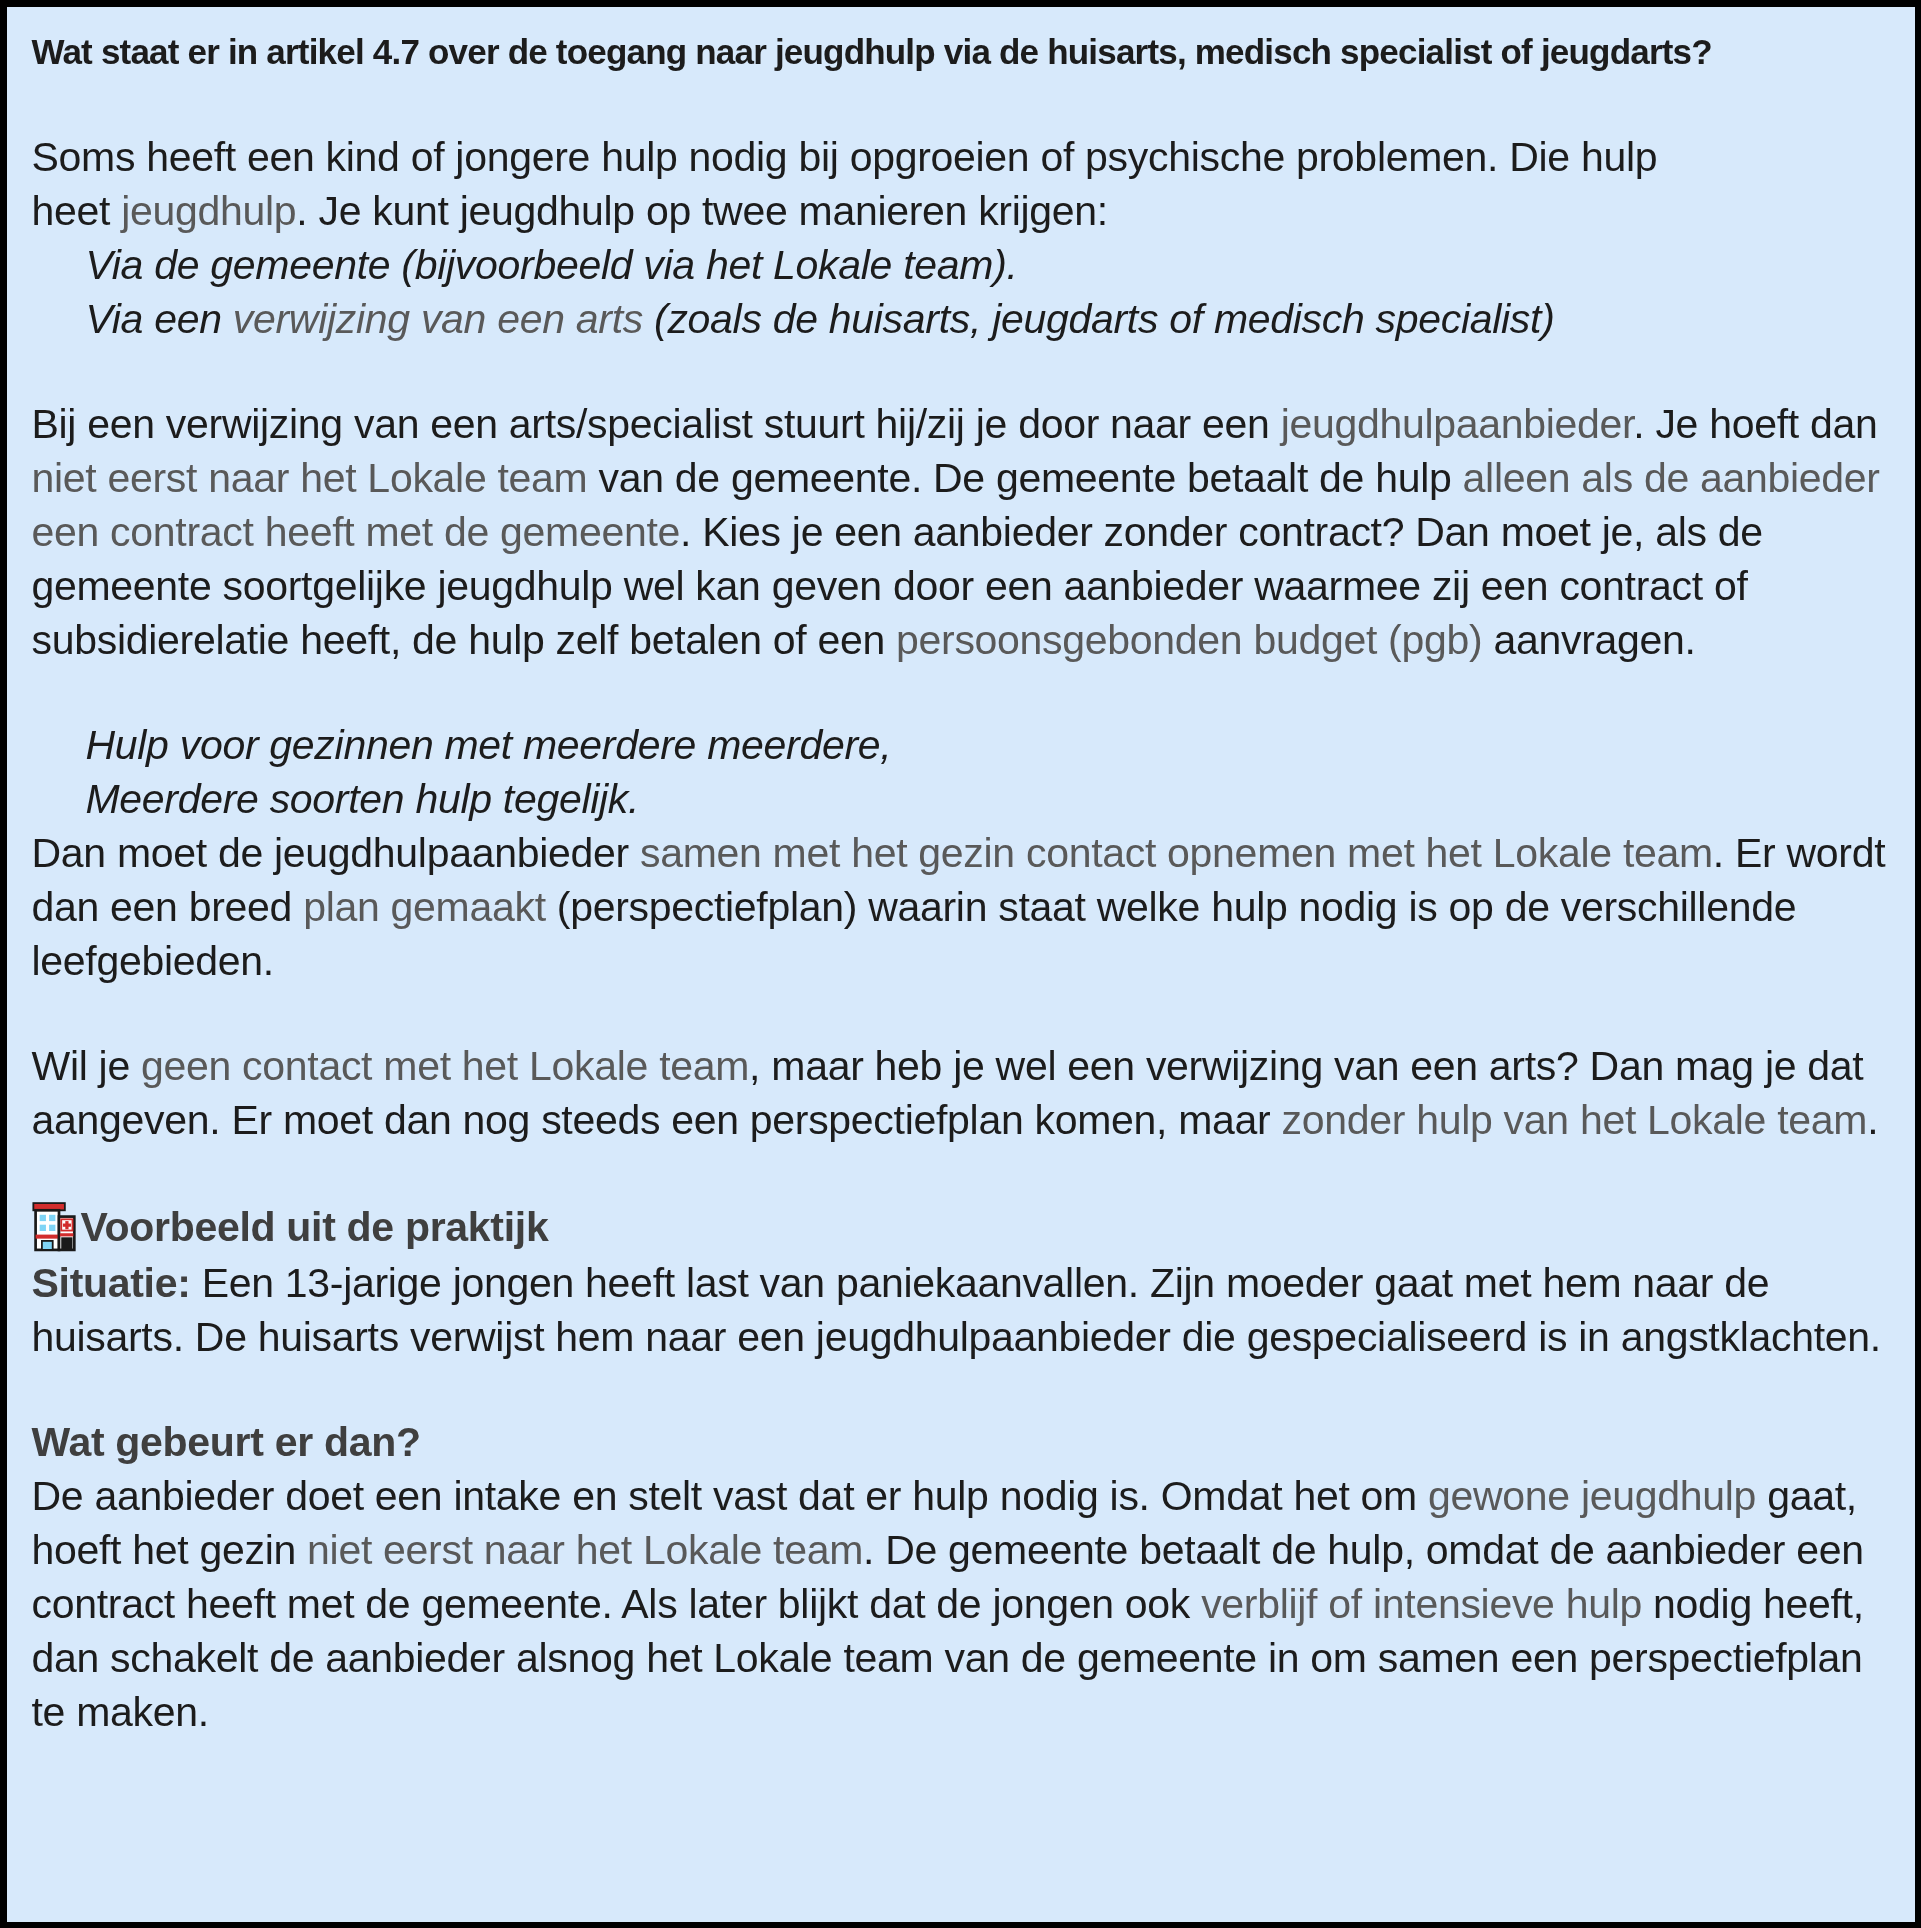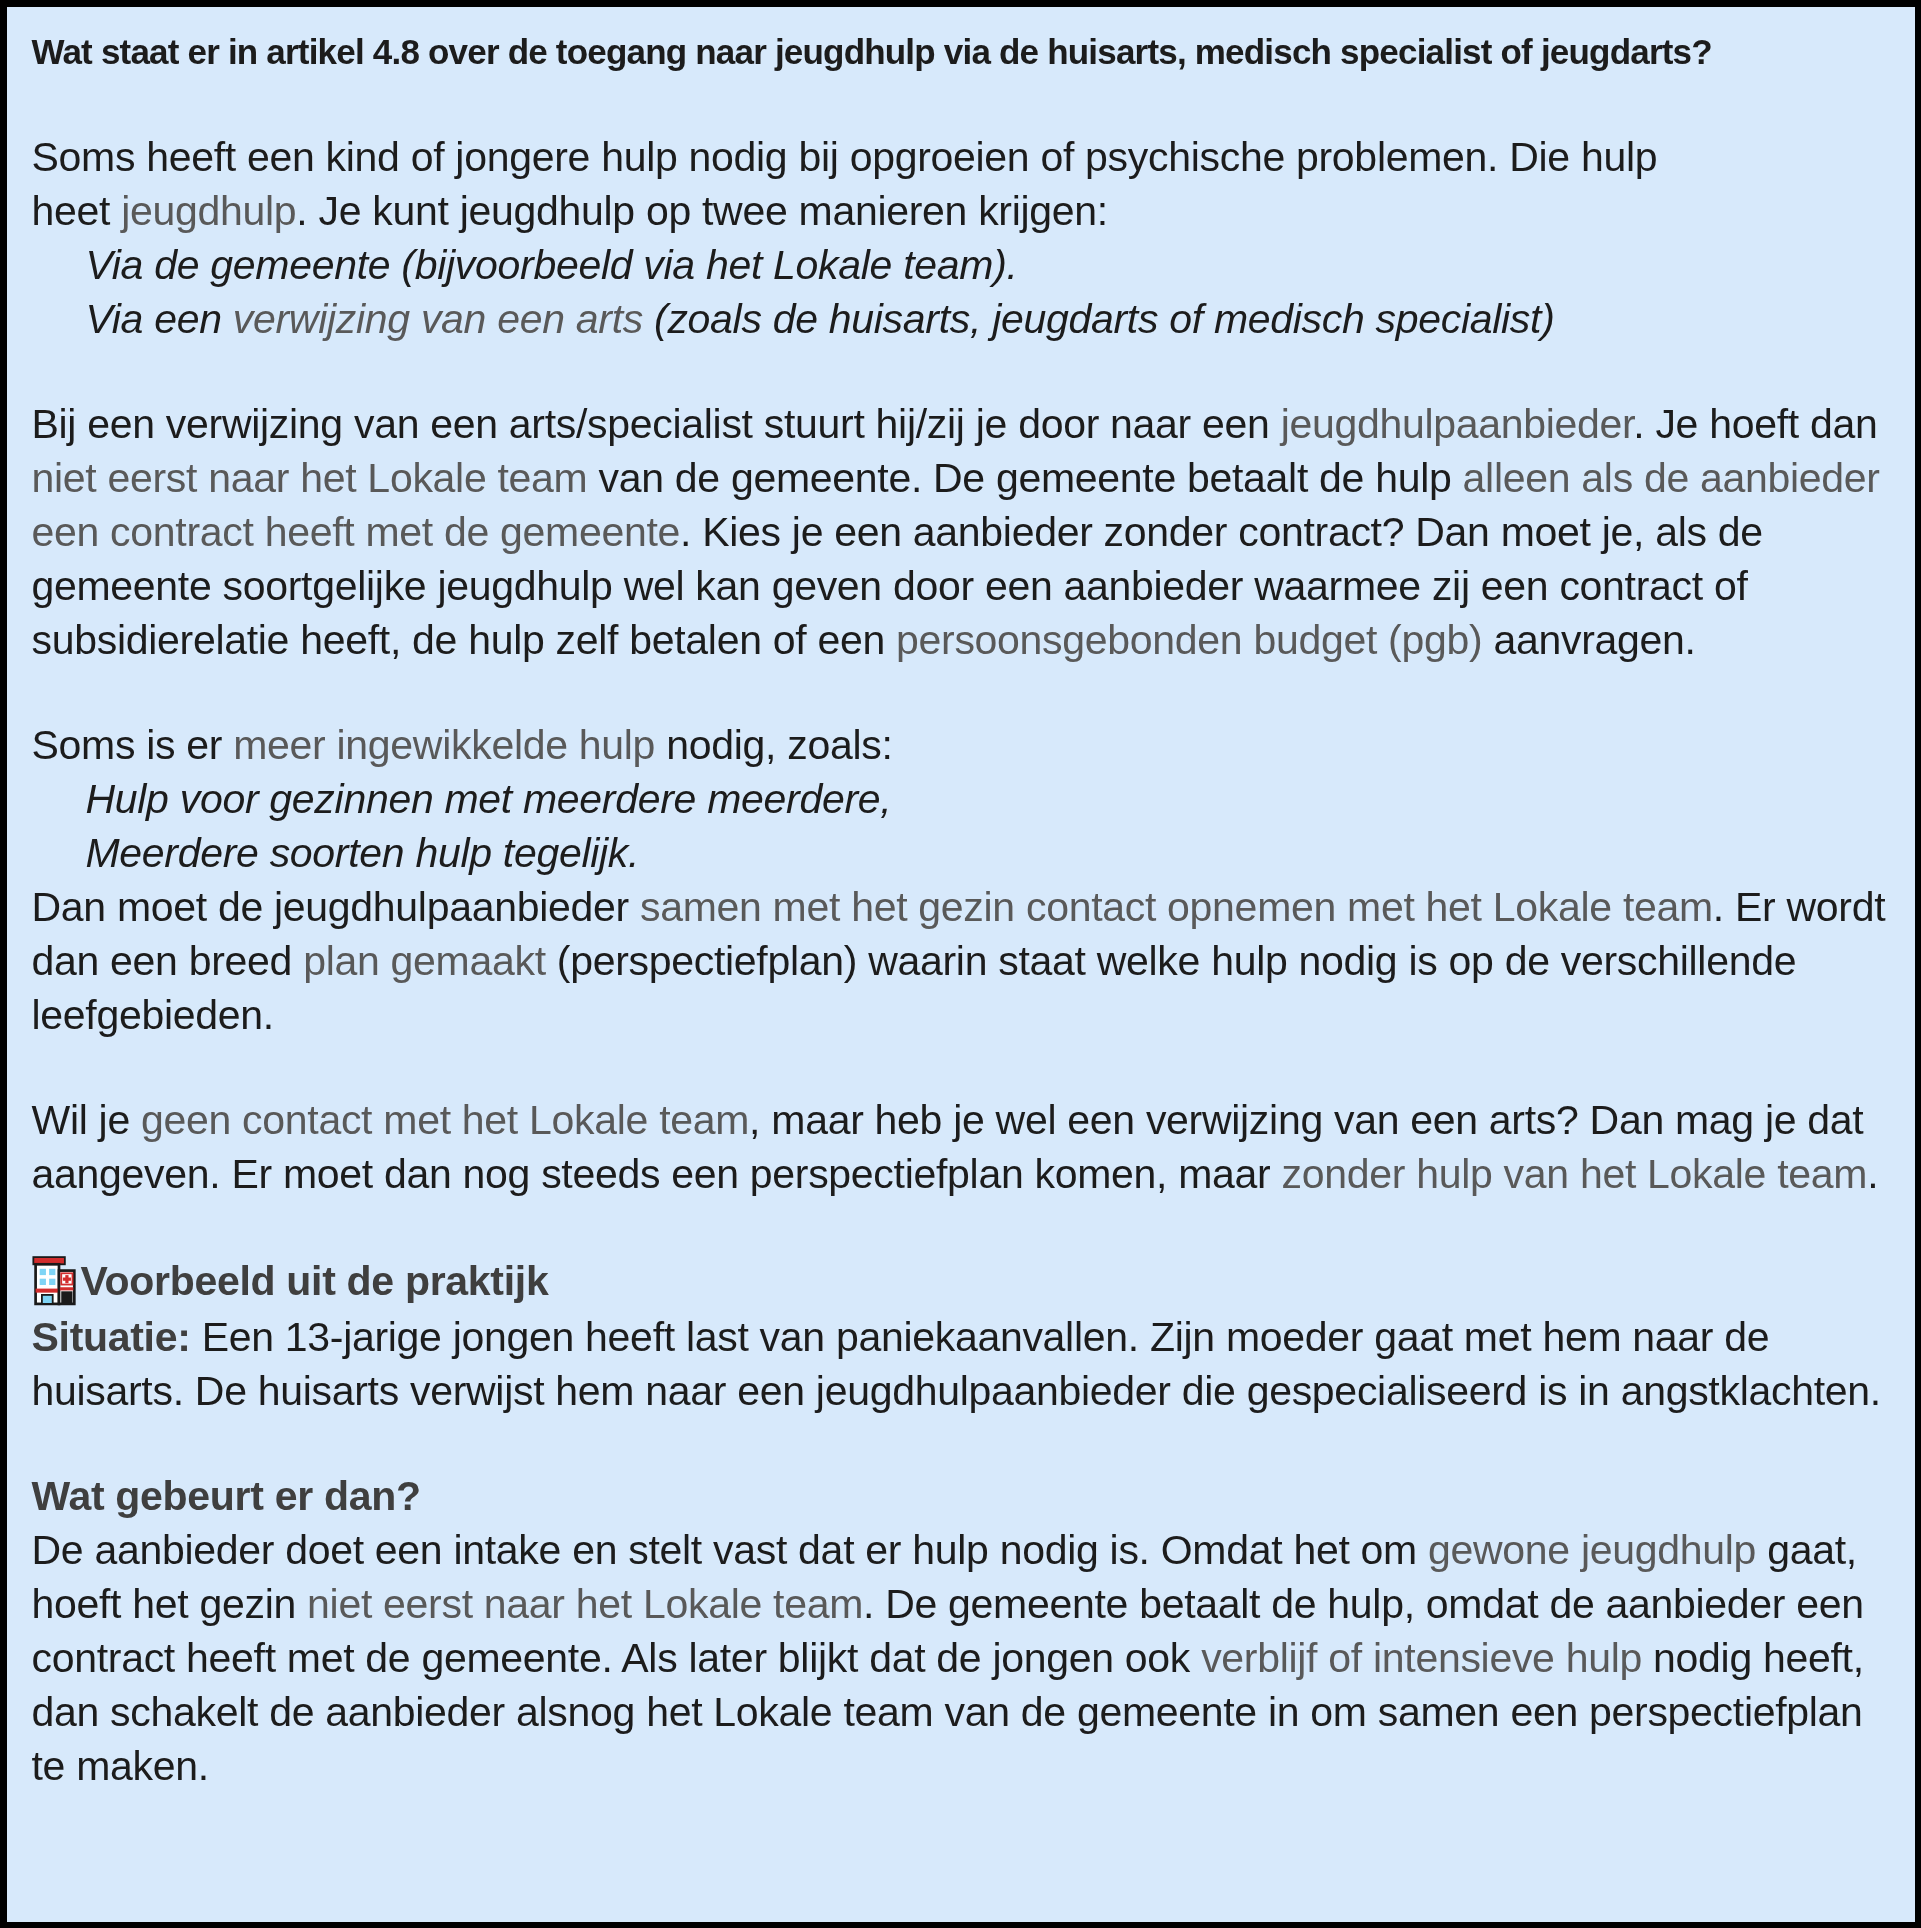--- a/index.html
+++ b/index.html
@@ -29,29 +29,28 @@
   .run.h{font-weight:bold;color:var(--heading);}
   .block.example-heading{display:flex;align-items:center;gap:4px;line-height:58px;}
   .block.subheading{font-weight:bold;color:var(--heading);}
   svg.hospital{width:45px;height:51px;flex:0 0 auto;display:block;}
 </style>
 </head>
 <body>
 
 <main class="panel">
   <div id="doc">
-      <h1 class="block title"><span class="run b">Wat staat er in artikel 4.8 over de toegang naar jeugdhulp via de huisarts, medisch specialist of jeugdarts?</span></h1>
+      <h1 class="block title"><span class="run b">Wat staat er in artikel 4.7 over de toegang naar jeugdhulp via de huisarts, medisch specialist of jeugdarts?</span></h1>
       <div class="block blank"></div>
       <p class="block para"><span class="run n">Soms heeft een kind of jongere hulp nodig bij opgroeien of psychische problemen. Die hulp</span><br><span class="run n">heet </span><span class="run g">jeugdhulp</span><span class="run n">. Je kunt jeugdhulp op twee manieren krijgen:</span></p>
       <p class="block item"><span class="run n">Via de gemeente (bijvoorbeeld via het Lokale team).</span></p>
       <p class="block item"><span class="run n">Via een </span><span class="run g">verwijzing van een arts</span><span class="run n"> (zoals de huisarts, jeugdarts of medisch specialist)</span></p>
       <div class="block blank"></div>
       <p class="block para"><span class="run n">Bij een verwijzing van een arts/specialist stuurt hij/zij je door naar een </span><span class="run g">jeugdhulpaanbieder</span><span class="run n">. Je hoeft dan </span><span class="run g">niet eerst naar het Lokale team</span><span class="run n"> van de gemeente. De gemeente betaalt de hulp </span><span class="run g">alleen als de aanbieder een contract heeft met de gemeente</span><span class="run n">. Kies je een aanbieder zonder contract? Dan moet je, als de gemeente soortgelijke jeugdhulp wel kan geven door een aanbieder waarmee zij een contract of subsidierelatie heeft, de hulp zelf betalen of een </span><span class="run g">persoonsgebonden budget (pgb)</span><span class="run n"> aanvragen.</span></p>
       <div class="block blank"></div>
-      <p class="block para"><span class="run n">Soms is er </span><span class="run g">meer ingewikkelde hulp</span><span class="run n"> nodig, zoals:</span></p>
       <p class="block item"><span class="run n">Hulp voor gezinnen met meerdere meerdere,</span></p>
       <p class="block item"><span class="run n">Meerdere soorten hulp tegelijk.</span></p>
       <p class="block para"><span class="run n">Dan moet de jeugdhulpaanbieder </span><span class="run g">samen met het gezin contact opnemen met het Lokale team</span><span class="run n">. Er wordt dan een breed </span><span class="run g">plan gemaakt</span><span class="run n"> (perspectiefplan) waarin staat welke hulp nodig is op de verschillende leefgebieden.</span></p>
       <div class="block blank"></div>
       <p class="block para"><span class="run n">Wil je </span><span class="run g">geen contact met het Lokale team</span><span class="run n">, maar heb je wel een verwijzing van een arts? Dan mag je dat aangeven. Er moet dan nog steeds een perspectiefplan komen, maar </span><span class="run g">zonder hulp van het Lokale team</span><span class="run n">.</span></p>
       <div class="block blank"></div>
       <p class="block example-heading">
   <svg class="hospital" viewBox="0 0 50 56" xmlns="http://www.w3.org/2000/svg" aria-hidden="true">
     <rect x="1.5" y="2" width="35" height="8" fill="#d22d2d" stroke="#1a1a1a" stroke-width="2"></rect>
     <rect x="4" y="10" width="26" height="44" fill="#ffffff" stroke="#1a1a1a" stroke-width="3"></rect>

